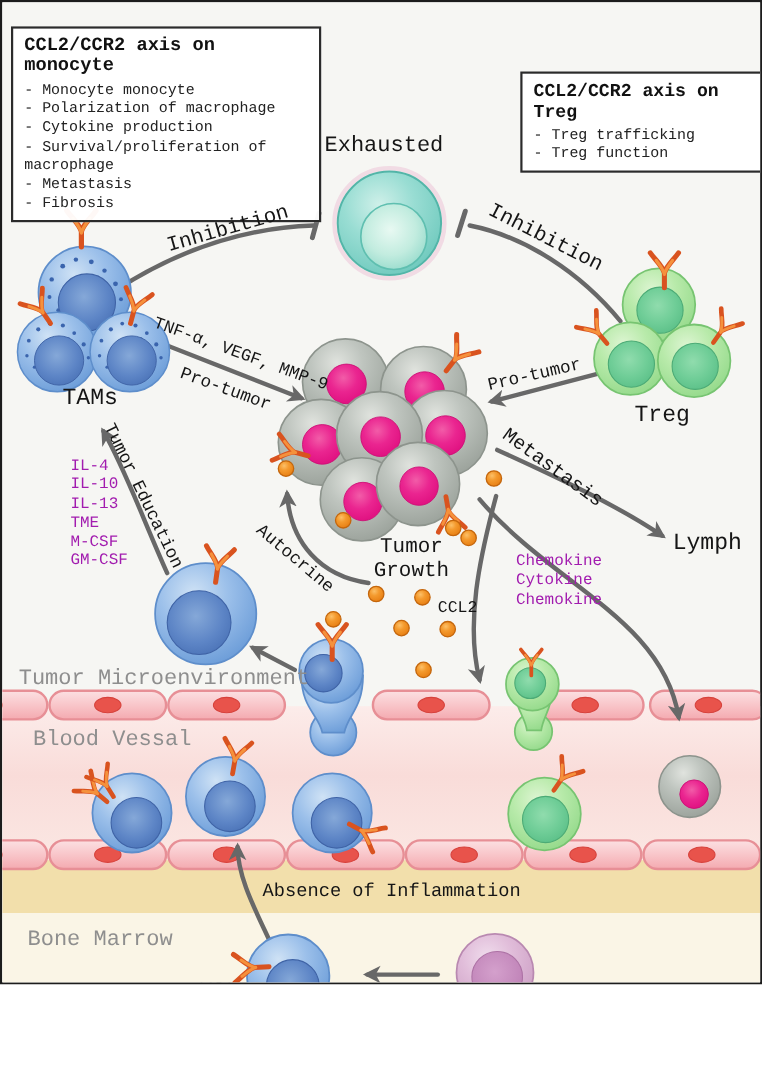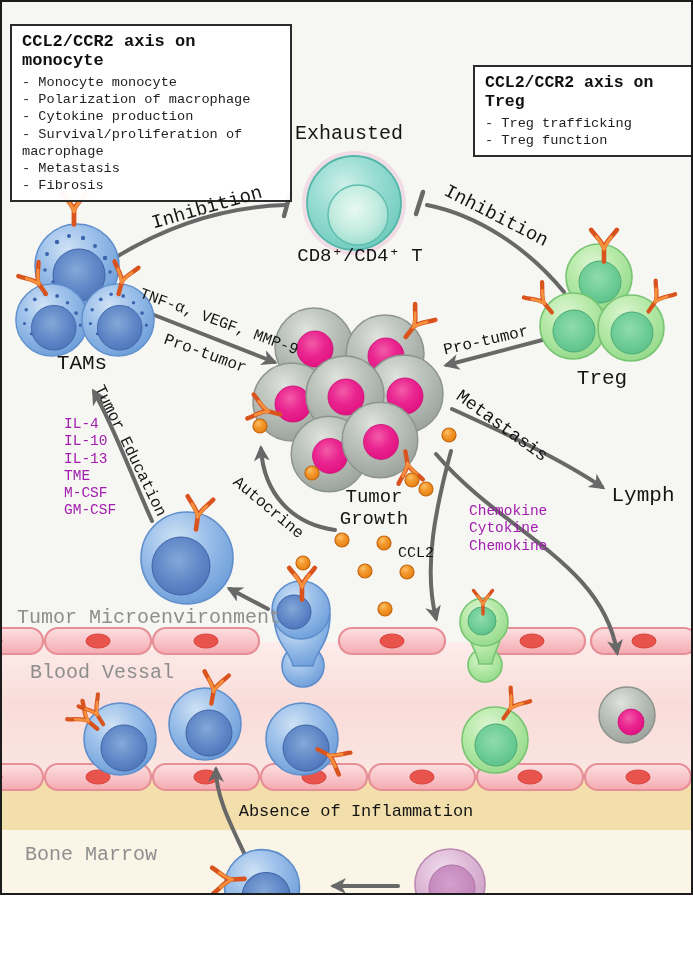--- a/index.html
+++ b/index.html
@@ -288,21 +288,20 @@
 
   <div class="box" style="left:471px;top:63px;width:230px;">
     <h3 style="font-size:16.5px;">CCL2/CCR2 axis on Treg</h3>
     <ul>
       <li>- Treg trafficking</li>
       <li>- Treg function</li>
     </ul>
   </div>
 
   <div class="lbl ctr" style="left:347px;top:131px;font-size:20px;">Exhausted</div>
-  <div class="lbl ctr" style="left:358px;top:253px;font-size:19px;">CD8⁺/CD4⁺ T</div>
   <div class="lbl ctr" style="left:80px;top:361px;font-size:21px;">TAMs</div>
   <div class="lbl ctr" style="left:600px;top:376px;font-size:21px;">Treg</div>
   <div class="lbl ctr" style="left:372px;top:495px;font-size:19px;">Tumor</div>
   <div class="lbl ctr" style="left:372px;top:517px;font-size:19px;">Growth</div>
   <div class="lbl ctr" style="left:641px;top:493px;font-size:21px;">Lymph</div>
   <div class="lbl ctr" style="left:258px;top:937px;font-size:18px;">Monocyte</div>
   <div class="lbl ctr" style="left:460px;top:937px;font-size:15px;">HSCs</div>
 
   <div class="lbl" style="left:205px;top:206px;font-size:19px;transform:translate(-50%,-50%) rotate(-16deg);">Inhibition</div>
   <div class="lbl" style="left:494px;top:214px;font-size:19px;transform:translate(-50%,-50%) rotate(27deg);">Inhibition</div>

